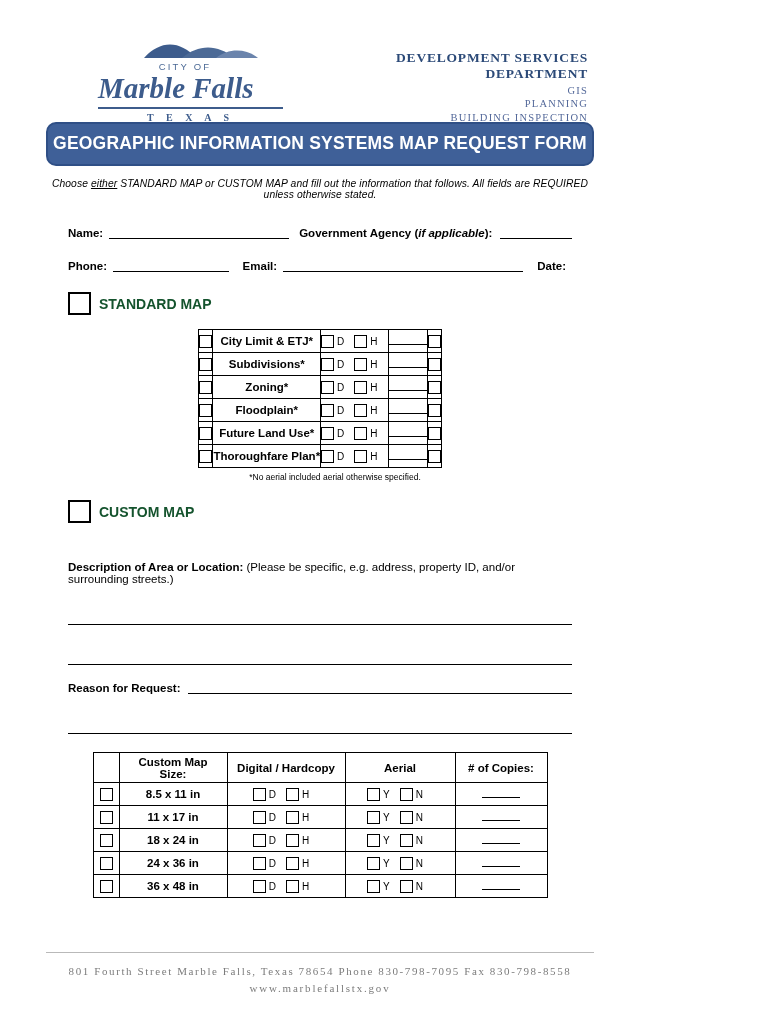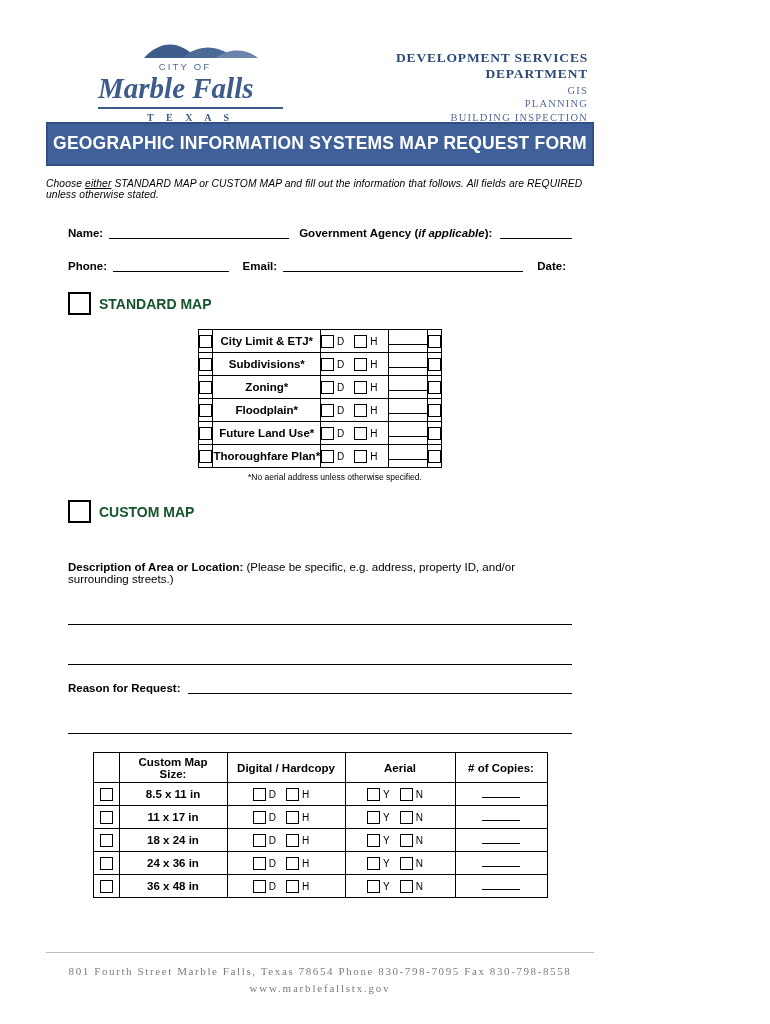--- a/index.html
+++ b/index.html
@@ -94,25 +94,26 @@
   .title-bar {
     margin-top: 12px;
     border: 2px solid #2f4f86;
     background: #3f6098;
     color: #fff;
     text-align: center;
     font-weight: bold;
     font-size: 17.5px;
     padding: 9px 0 10px;
     letter-spacing: 0.2px;
-    border-radius: 0;
+    border-radius: 10px;
   }
   .instructions {
     font-size: 10.3px;
     font-style: italic;
+    text-align: center;
     margin-top: 12px;
     letter-spacing: 0.1px;
   }
   .instructions u { text-decoration: underline; }
 
   
   .fields { margin-top: 26px; padding: 0 22px; }
   .field-row {
     display: flex;
     align-items: flex-end;
@@ -323,21 +324,21 @@
         </tr>
         <tr>
           <td style="border-right:none;"><span class="cb"></span></td>
           <td class="name-cell">Thoroughfare Plan*</td>
           <td><span class="cb"></span><span class="cb-lbl">D</span><span class="cb"></span><span class="cb-lbl">H</span></td>
           <td><span class="copies-line"></span></td>
           <td><span class="cb"></span></td>
         </tr>
       </tbody>
         </table>
-      <div class="footnote">*No aerial address unless otherwise specified.</div>
+      <div class="footnote">*No aerial included aerial otherwise specified.</div>
     </div>
   </div>
 
   <div class="section-head" style="margin-top:18px;">
     <div class="box-lg"></div>
     <div class="section-title">CUSTOM MAP</div>
   </div>
 
   <div class="desc-block">
     <div class="desc-label"><b>Description of Area or Location:</b><span> (Please be specific, e.g. address, property ID, and/or surrounding streets.)</span></div>

